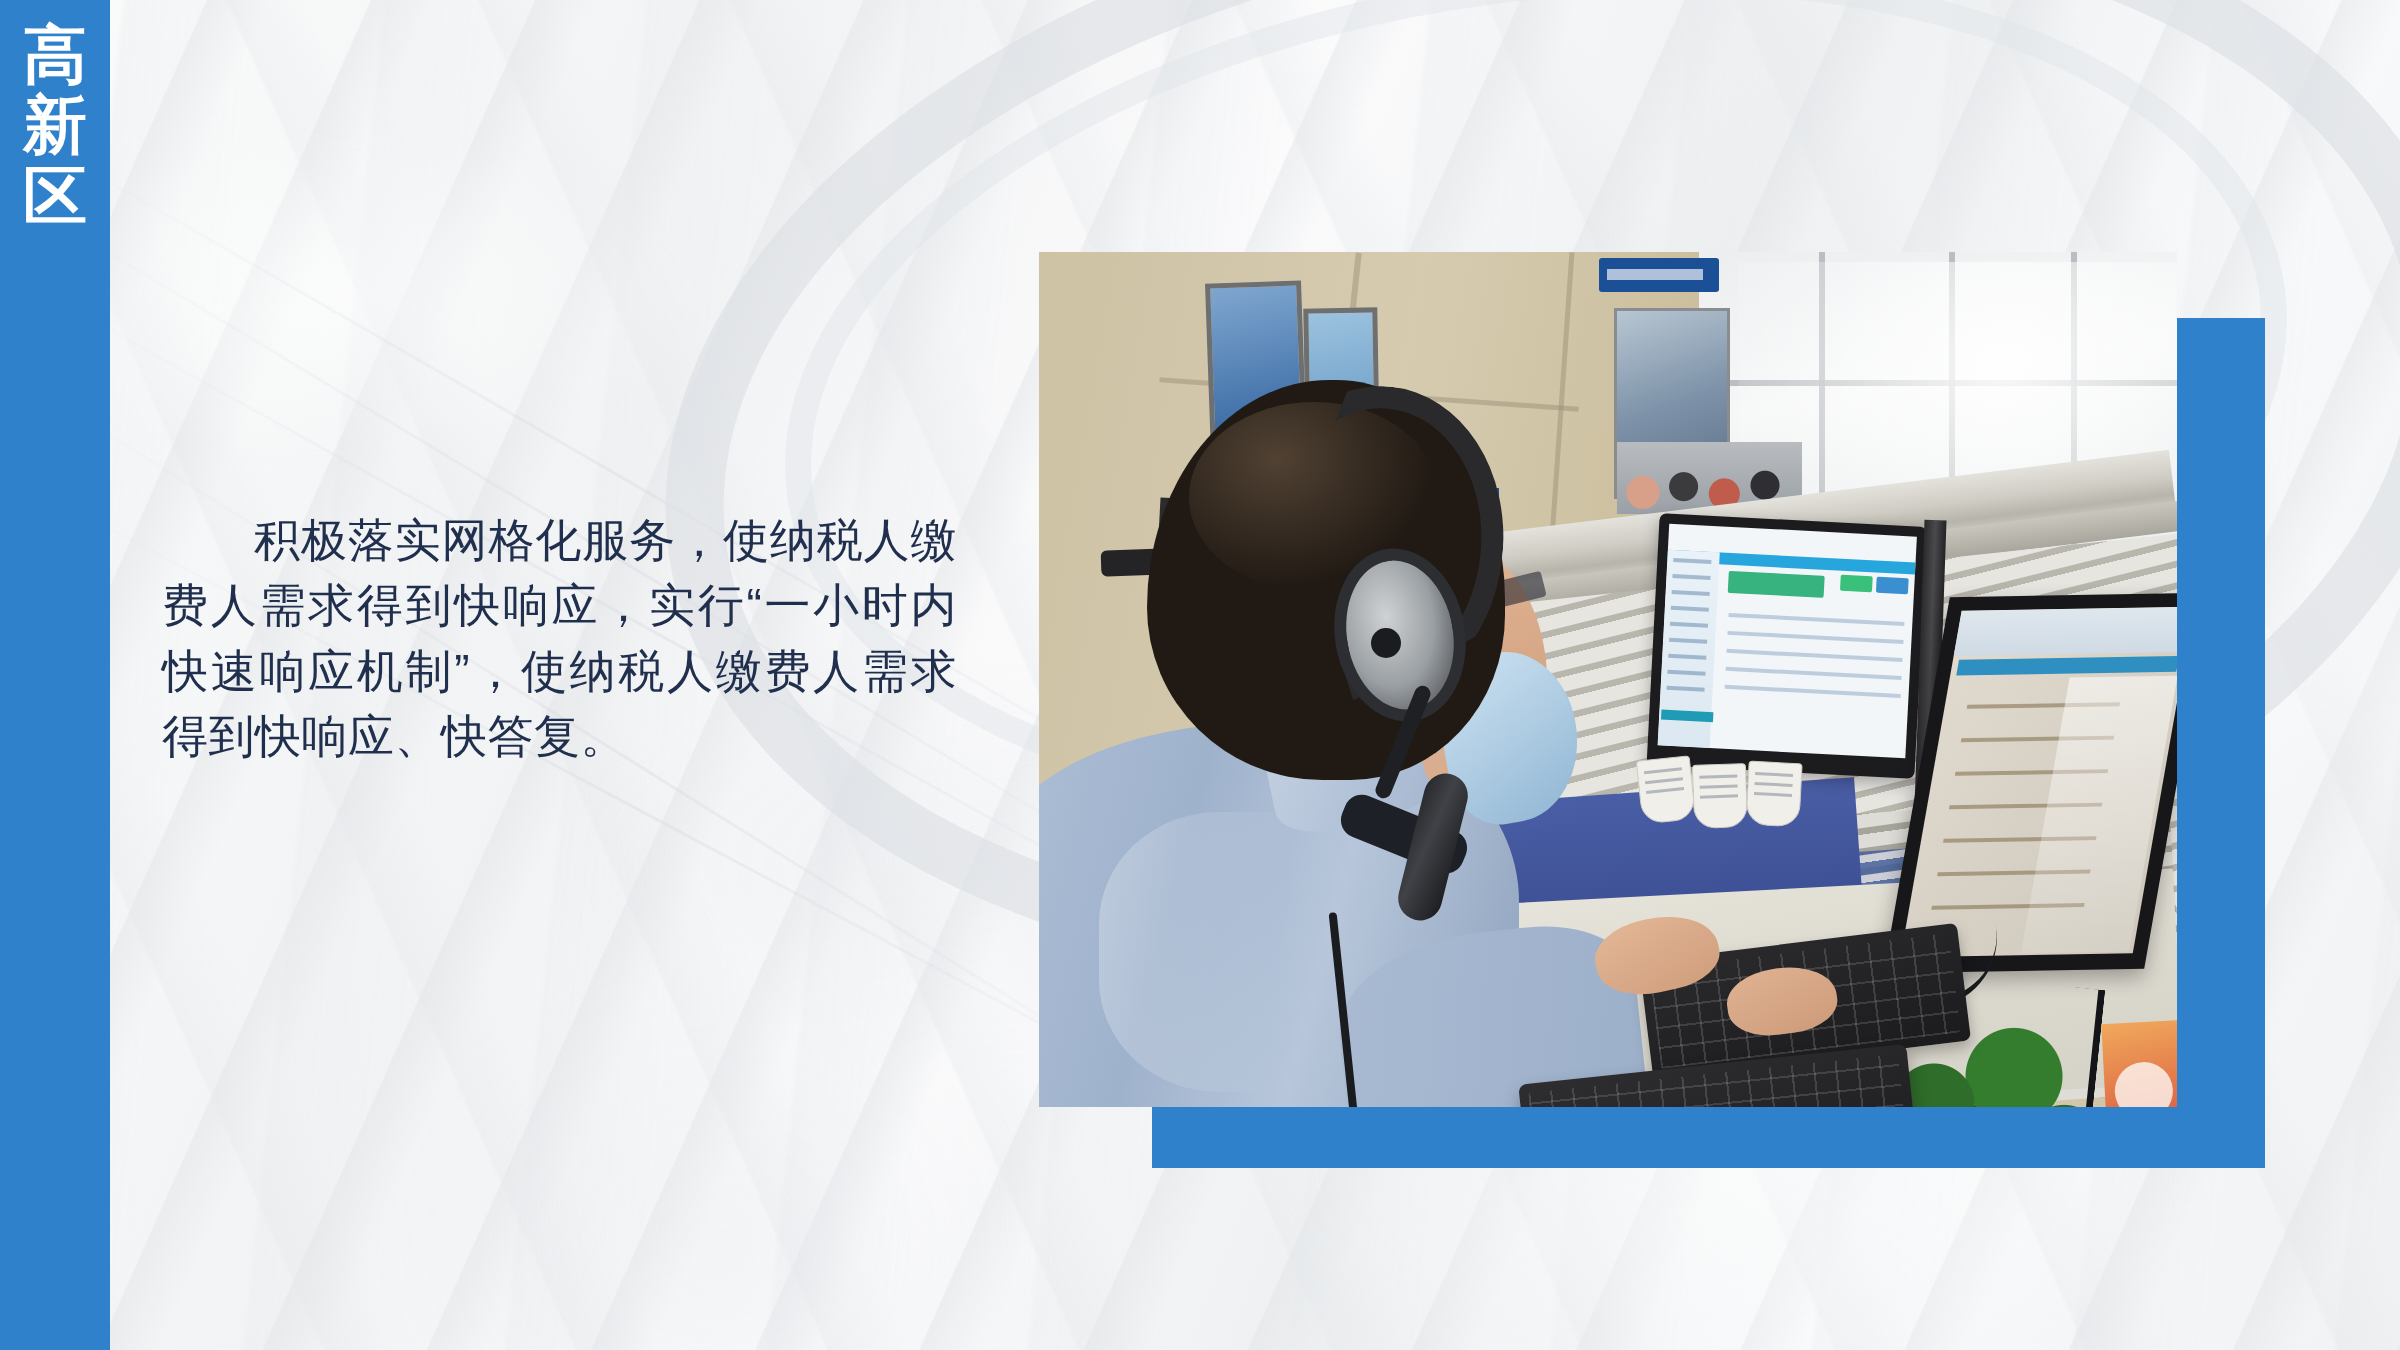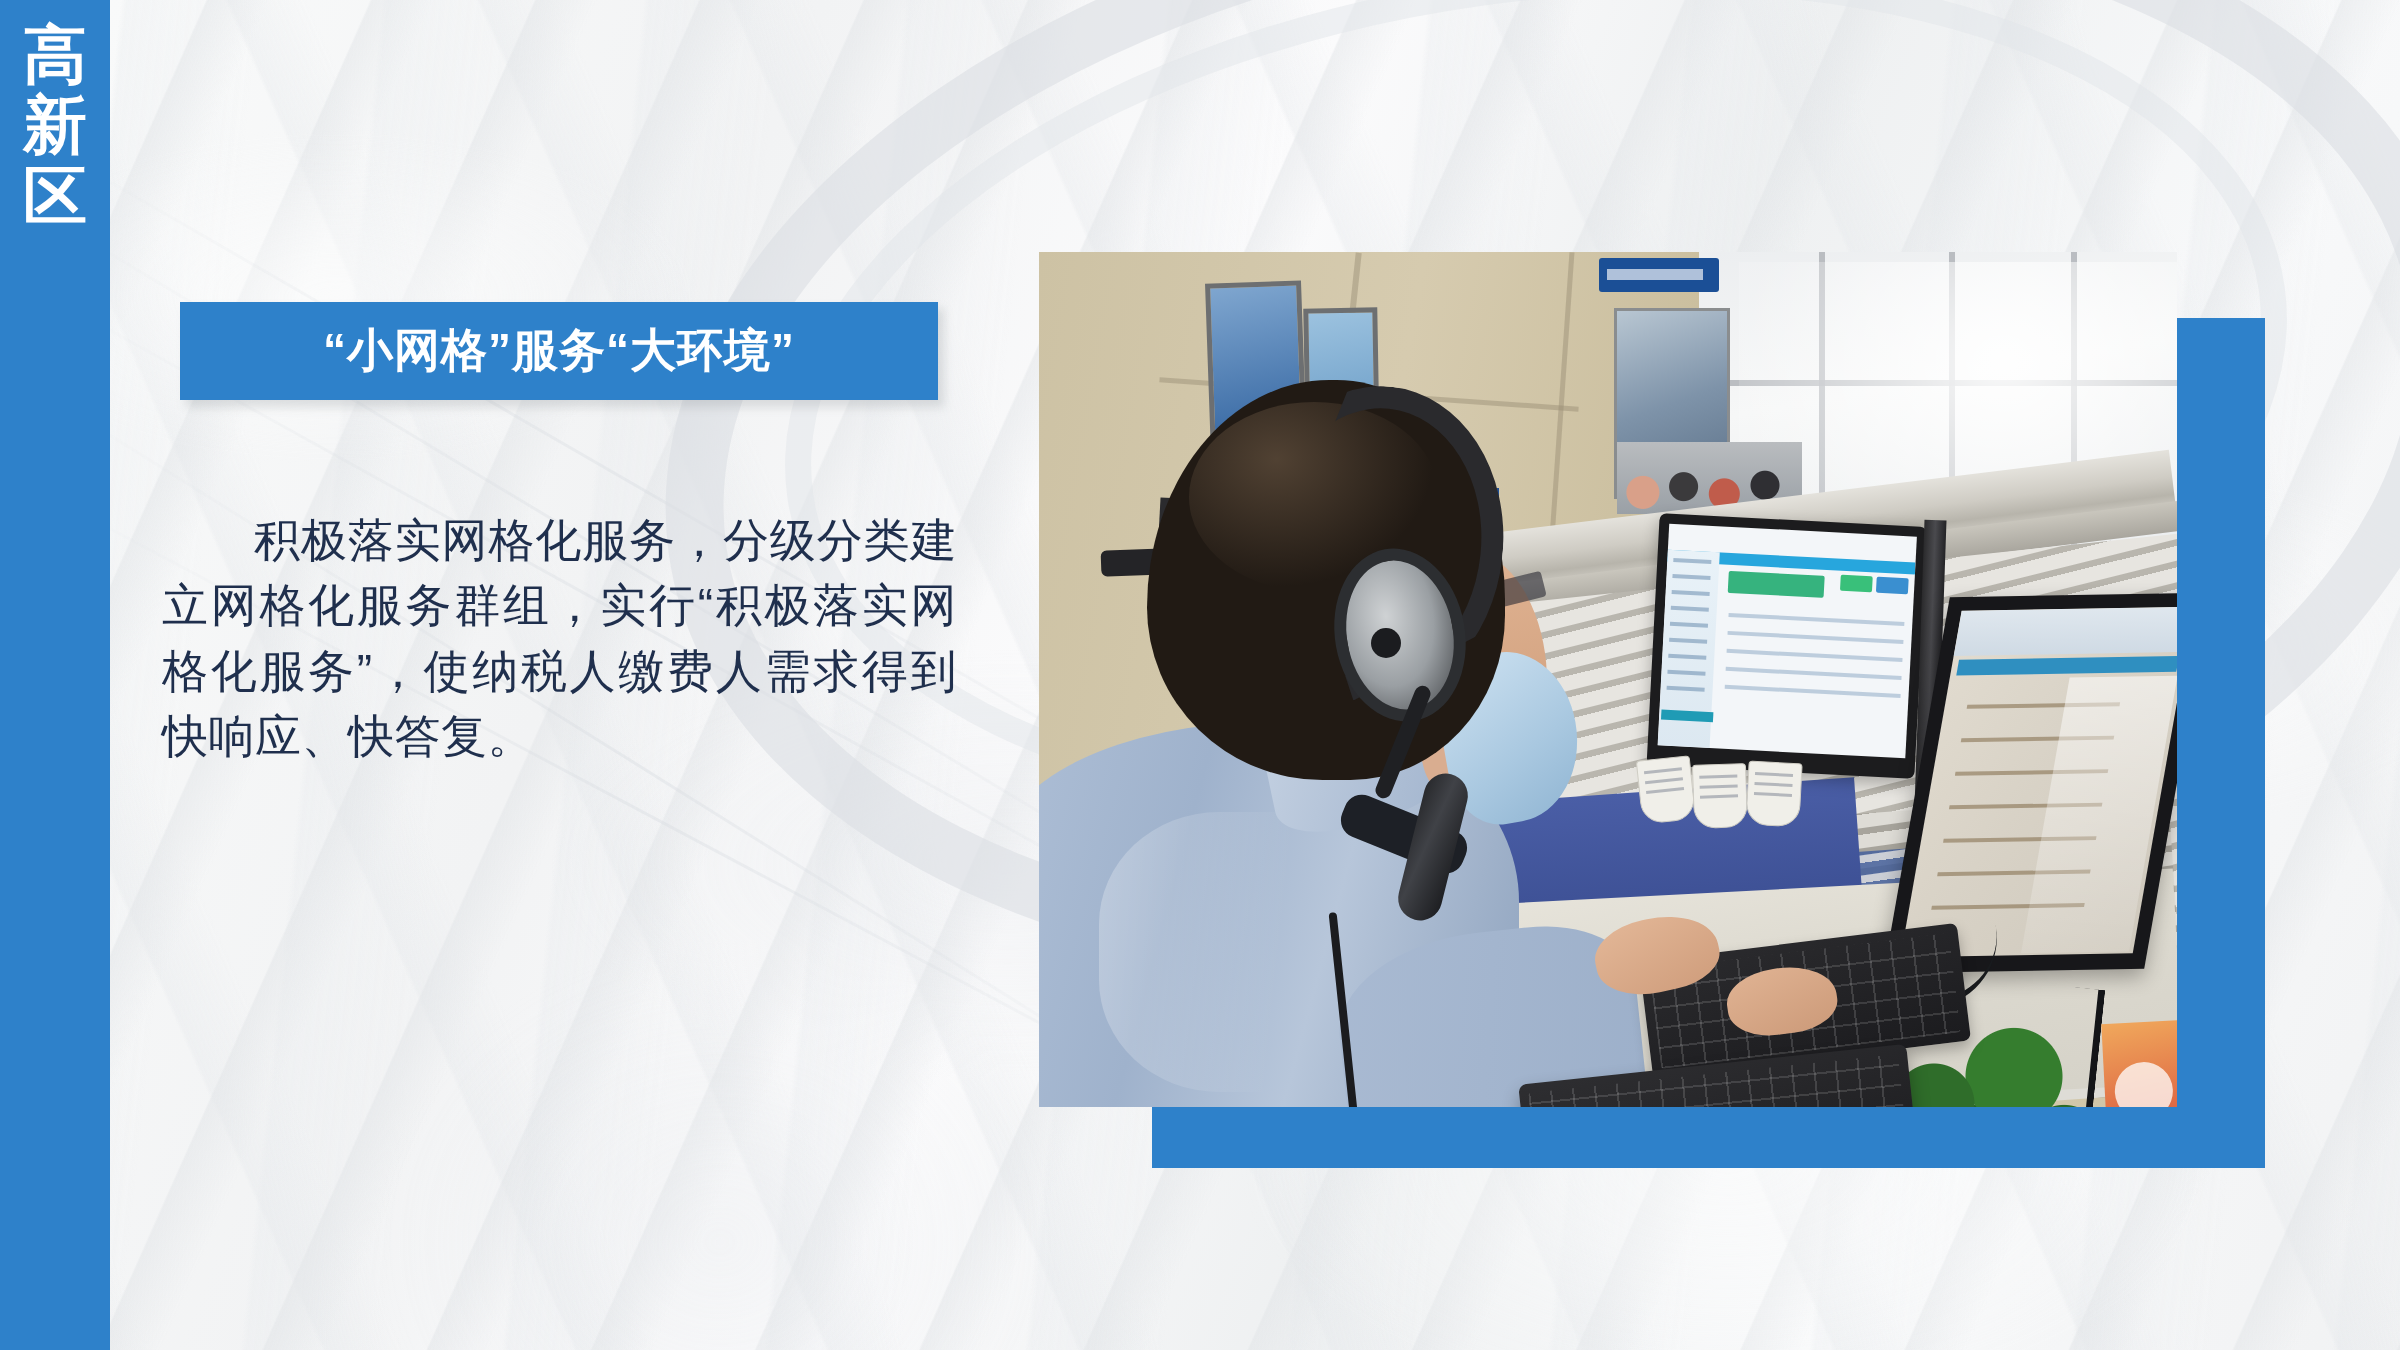--- a/index.html
+++ b/index.html
@@ -638,25 +638,22 @@
 
   <div class="rail"></div>
   <div class="rail-label-box">
     <div class="rail-stack">
       <span class="rail-char">高</span>
       <span class="rail-char">新</span>
       <span class="rail-char">区</span>
     </div>
   </div>
 
-  <div class="title-banner">
-    <span class="title-text">“小网格”服务“大环境”</span>
-  </div>
-
-  <p class="body-copy">积极落实网格化服务，分级分类建立网格化服务群组，实行“积极落实网格化服务”，使纳税人缴费人需求得到快响应、快答复。</p>
+
+  <p class="body-copy">积极落实网格化服务，使纳税人缴费人需求得到快响应，实行“一小时内快速响应机制”，使纳税人缴费人需求得到快响应、快答复。</p>
 
   <div class="photo-accent"></div>
 
   <div class="photo-frame">
     <div class="ph ph-wall"></div>
     <div class="ph ph-wall-seam" style="left:300px; top:0; width:6px; height:320px; transform:rotate(6deg);"></div>
     <div class="ph ph-wall-seam" style="left:520px; top:0; width:5px; height:300px; transform:rotate(4deg);"></div>
     <div class="ph ph-wall-seam" style="left:120px; top:140px; width:420px; height:5px; transform:rotate(4deg);"></div>
 
     <div class="ph ph-window">

